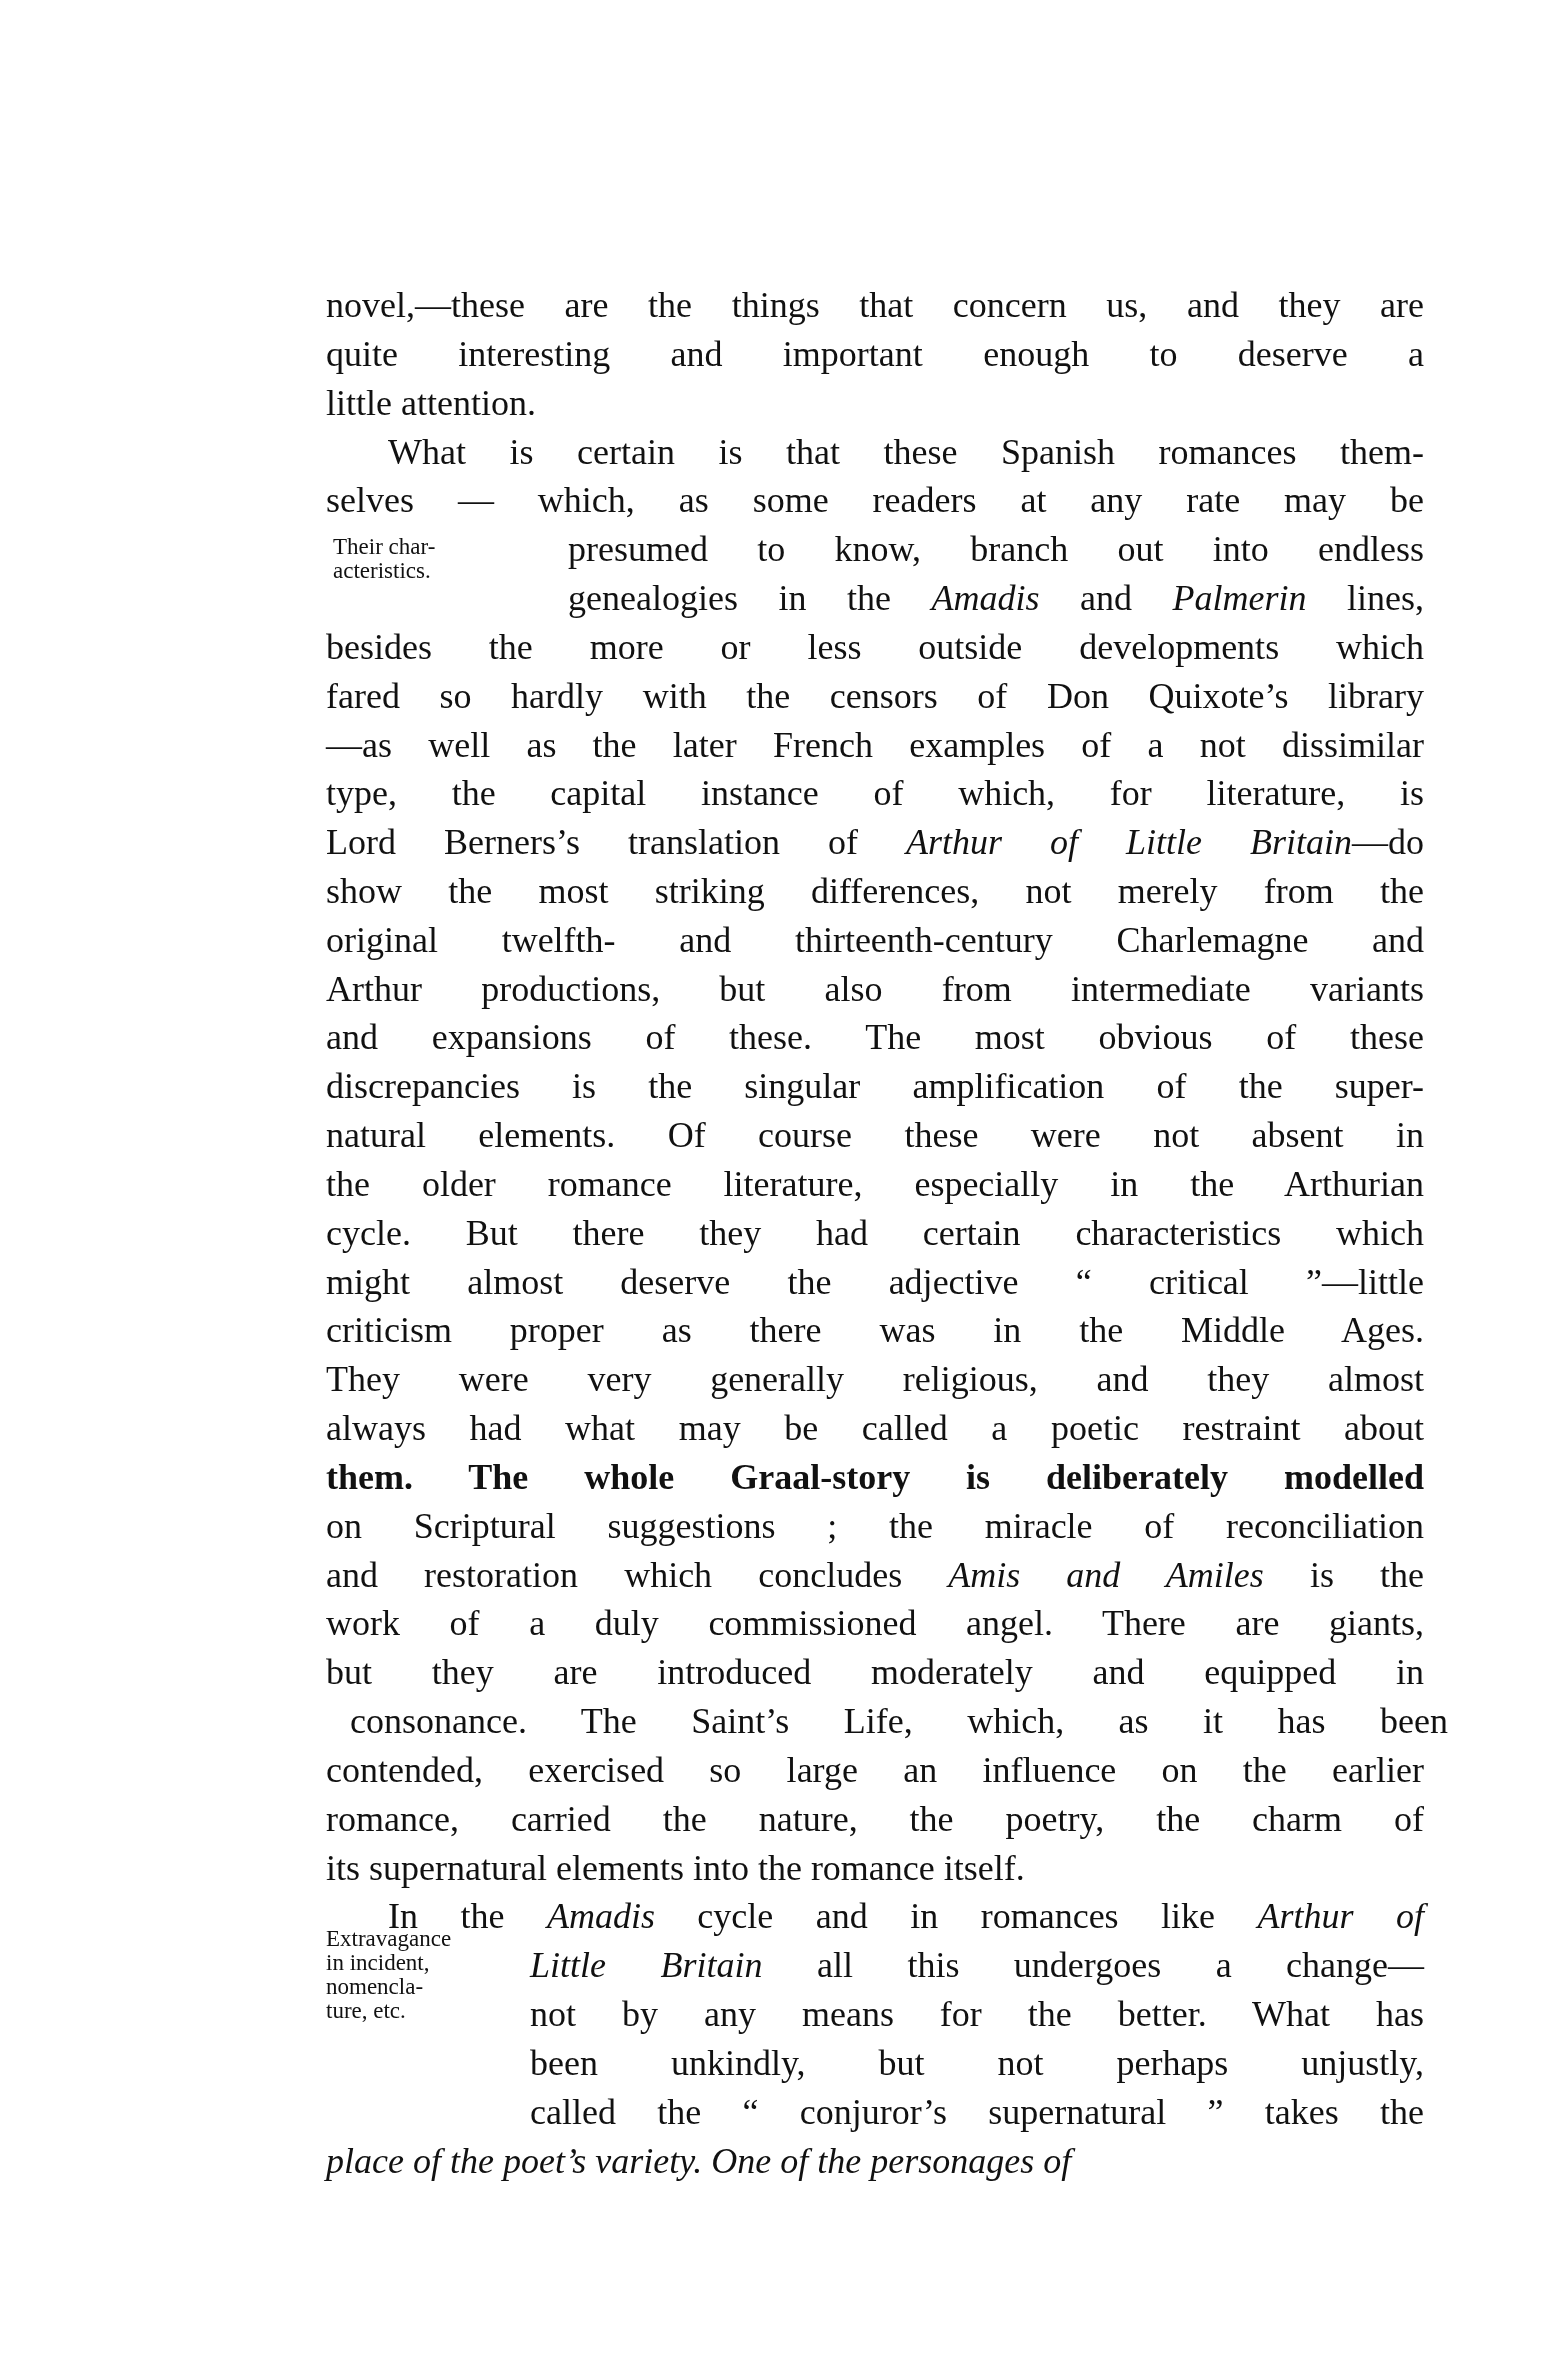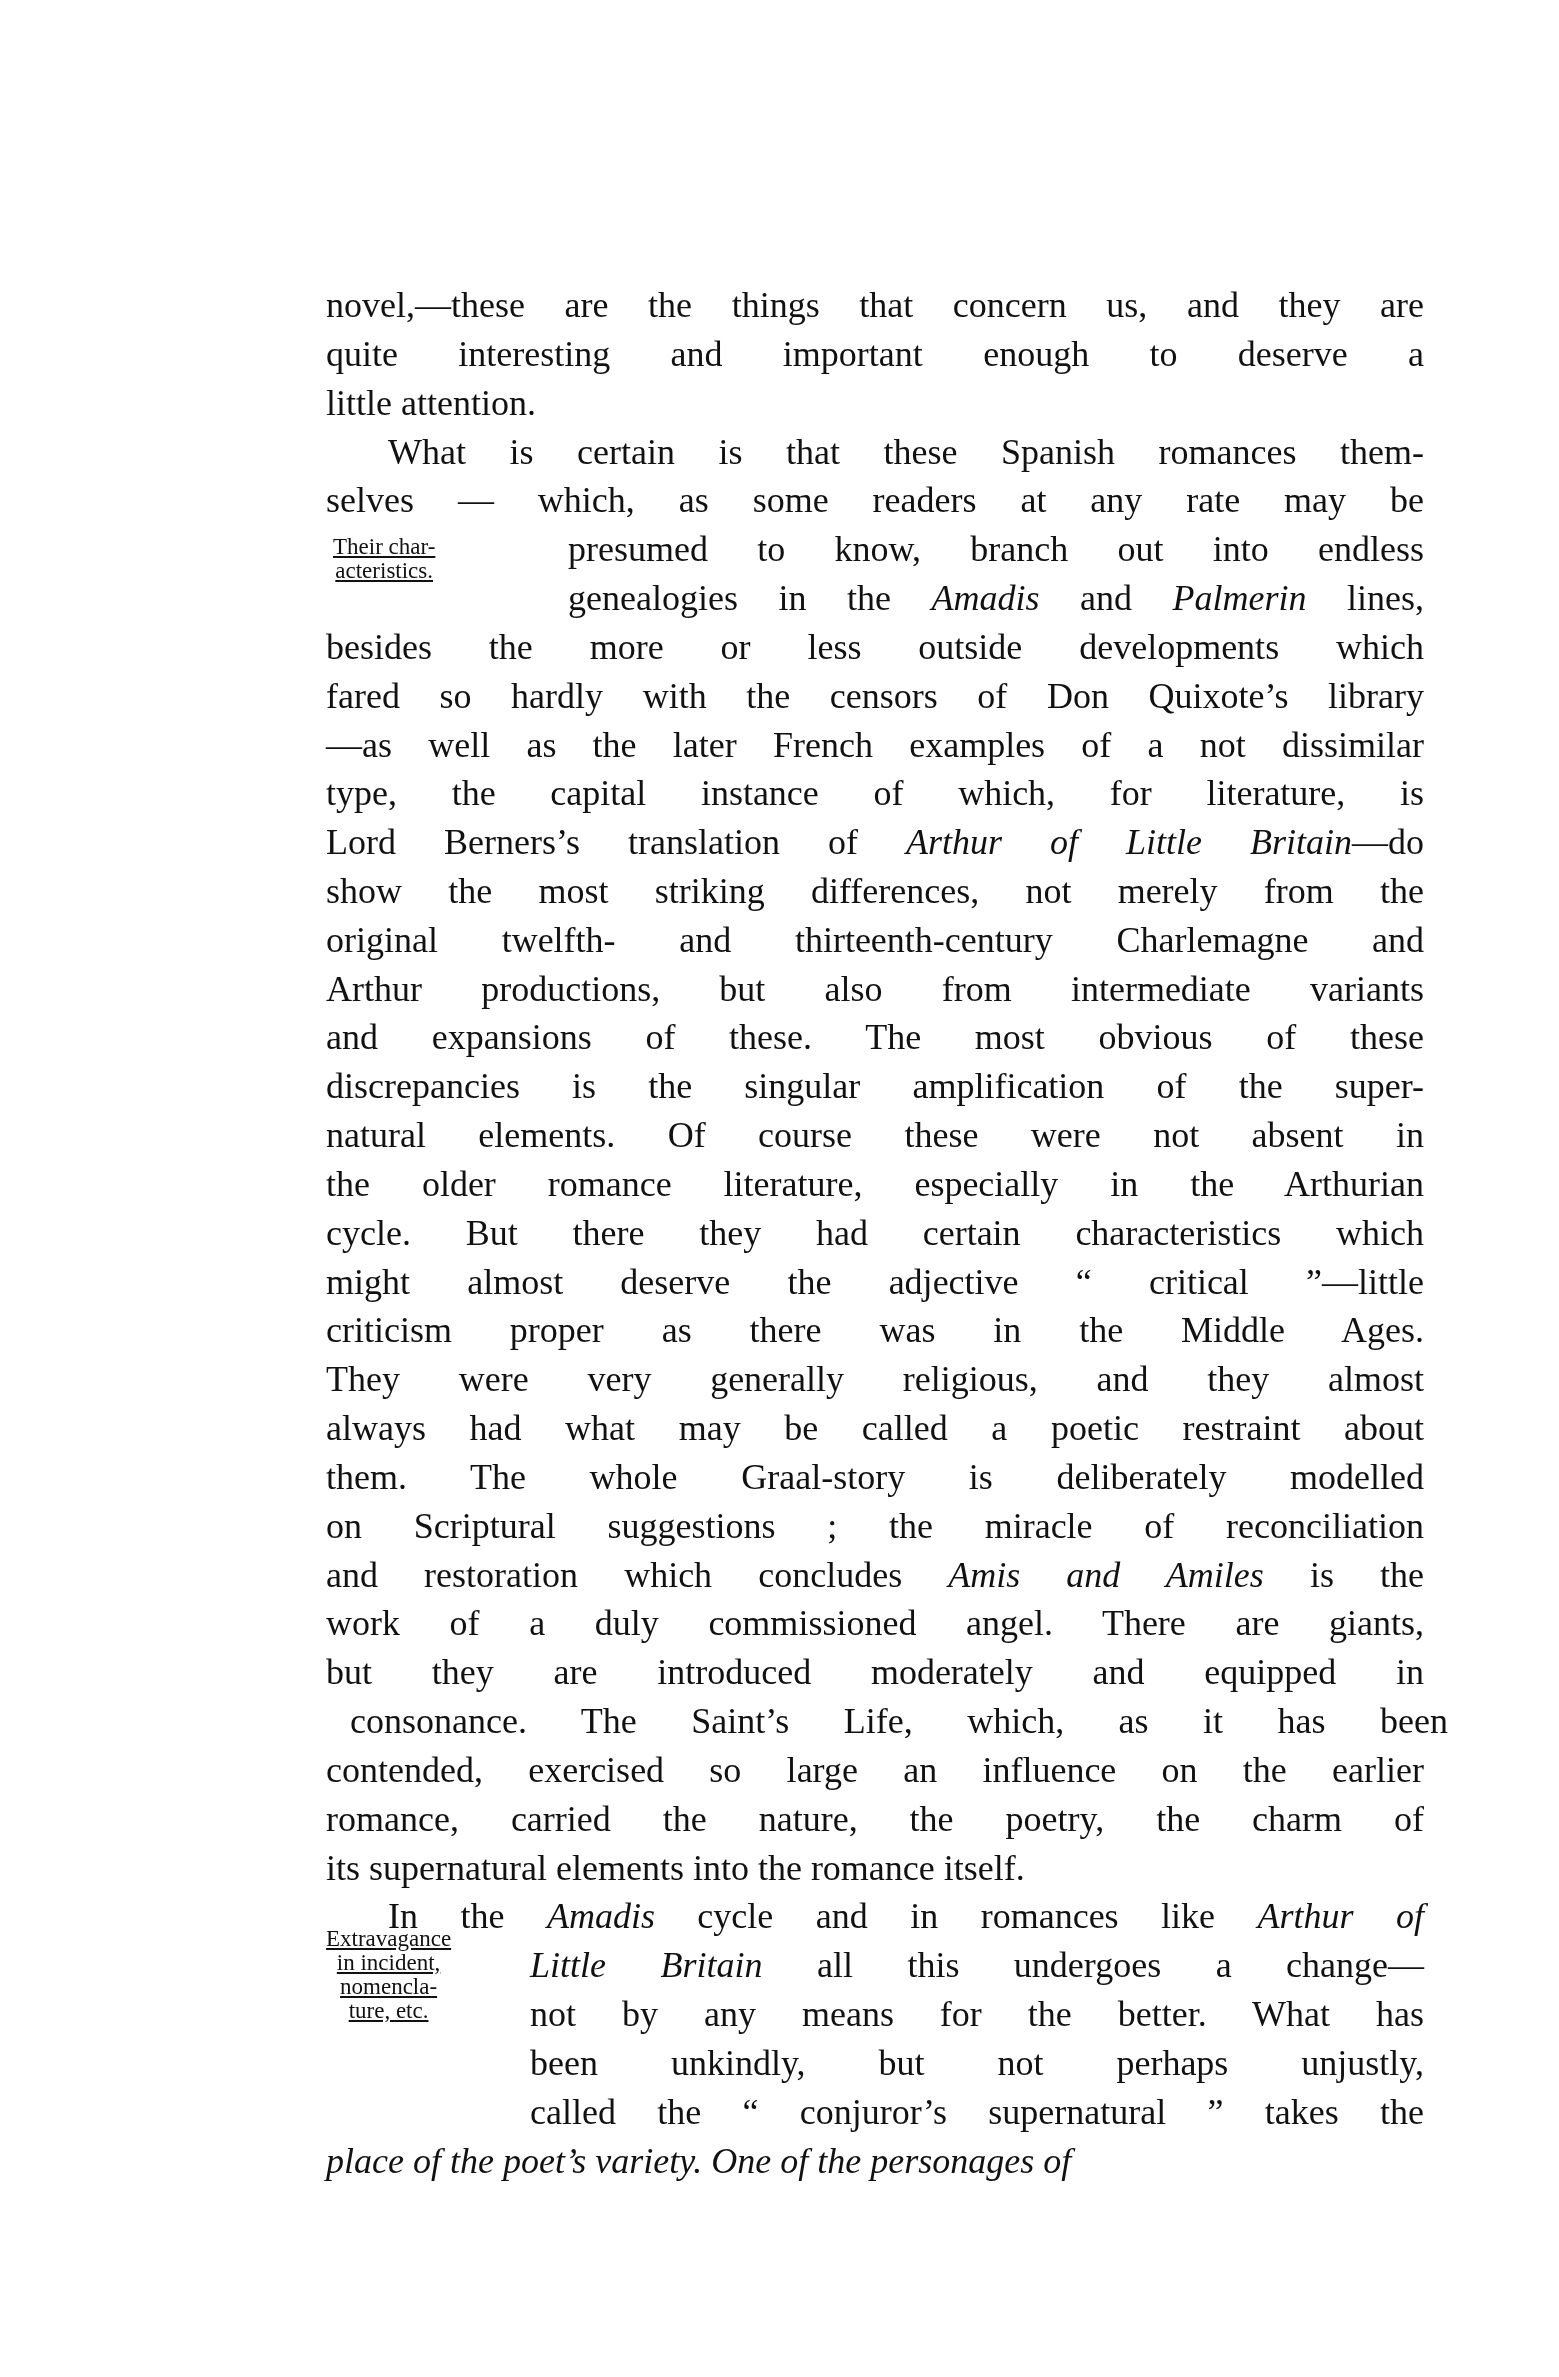--- a/index.html
+++ b/index.html
@@ -9,21 +9,21 @@
   .header { position:absolute; left:324px; top:189px; width:1126px; height:57px; }
   .pgnum { position:absolute; left:0; top:0; font-size:44px; letter-spacing:0.9px; }
   .runtitle { position:absolute; left:76px; top:0; font-size:44px; letter-spacing:0.9px; }
   .chap { position:absolute; right:0; top:17px; font-size:21px; letter-spacing:0.9px; }
   .line { position:absolute; left:326px; width:1098px; font-size:36px; line-height:47px;
           white-space:nowrap; text-align:justify; text-align-last:justify; }
   .line.last { text-align-last:left; }
   .line.indent { padding-left:62px; width:1036px; }
   .line.short { left:530px; width:894px; }
   .line i { font-style:italic; }
-  .margin { position:absolute; font-size:23px; line-height:24px; text-align:center; white-space:nowrap;text-decoration:underline; }
+  .margin { position:absolute; font-size:23px; line-height:24px; white-space:nowrap; }
 </style>
 </head>
 <body>
 
 <div class="page">
 
   <div id="body-text">
       <div class="line" style="top: 282px;">novel,—these are the things that concern us, and they are</div>
       <div class="line" style="top: 331px;">quite interesting and important enough to deserve a</div>
       <div class="line last" style="top: 380px;">little attention.</div>
@@ -41,21 +41,21 @@
       <div class="line" style="top: 966px;">Arthur productions, but also from intermediate variants</div>
       <div class="line" style="top: 1014px;">and expansions of these. The most obvious of these</div>
       <div class="line" style="top: 1063px;">discrepancies is the singular amplification of the super-</div>
       <div class="line" style="top: 1112px;">natural elements. Of course these were not absent in</div>
       <div class="line" style="top: 1161px;">the older romance literature, especially in the Arthurian</div>
       <div class="line" style="top: 1210px;">cycle. But there they had certain characteristics which</div>
       <div class="line" style="top: 1259px;">might almost deserve the adjective “ critical ”—little</div>
       <div class="line" style="top: 1307px;">criticism proper as there was in the Middle Ages.</div>
       <div class="line" style="top: 1356px;">They were very generally religious, and they almost</div>
       <div class="line" style="top: 1405px;">always had what may be called a poetic restraint about</div>
-      <div class="line" style="top: 1454px;">them. The whole Graal-story is deliberately modelled</div>
+      <div class="line" style="top: 1454px; font-weight: bold;">them. The whole Graal-story is deliberately modelled</div>
       <div class="line" style="top: 1503px;">on Scriptural suggestions ; the miracle of reconciliation</div>
       <div class="line" style="top: 1552px;">and restoration which concludes <i>Amis and Amiles</i> is the</div>
       <div class="line" style="top: 1600px;">work of a duly commissioned angel. There are giants,</div>
       <div class="line" style="top: 1649px;">but they are introduced moderately and equipped in</div>
       <div class="line" style="top: 1698px; margin-left: 24px;">consonance. The Saint’s Life, which, as it has been</div>
       <div class="line" style="top: 1747px;">contended, exercised so large an influence on the earlier</div>
       <div class="line" style="top: 1796px;">romance, carried the nature, the poetry, the charm of</div>
       <div class="line last" style="top: 1845px;">its supernatural elements into the romance itself.</div>
       <div class="line indent" style="top: 1893px;">In the <i>Amadis</i> cycle and in romances like <i>Arthur of</i></div>
       <div class="line short" style="top: 1942px;"><i>Little Britain</i> all this undergoes a change—</div>

